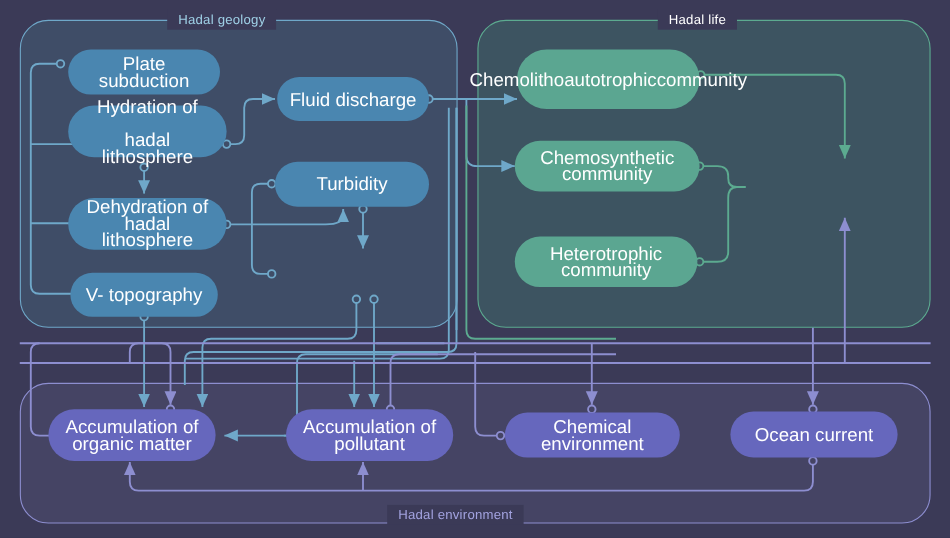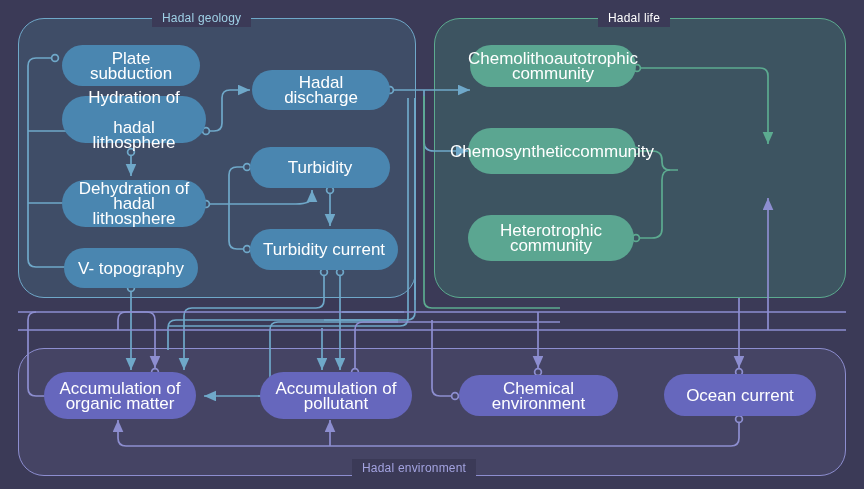--- a/index.html
+++ b/index.html
@@ -157,34 +157,31 @@
     <span>hadal lithosphere</span>
   </div>
   <div class="node blue" style="left:62px;top:180px;width:144px;height:47px;flex-direction:column;">
     <span>Dehydration of</span>
     <span>hadal lithosphere</span>
   </div>
   <div class="node blue" style="left:64px;top:248px;width:134px;height:40px;">
     <span>V- topography</span>
   </div>
   <div class="node blue" style="left:252px;top:70px;width:138px;height:40px;">
-    <span>Hadal discharge</span>
+    <span>Fluid discharge</span>
   </div>
   <div class="node blue" style="left:250px;top:147px;width:140px;height:41px;">
     <span>Turbidity</span>
   </div>
-  <div class="node blue" style="left:250px;top:229px;width:148px;height:41px;">
-    <span>Turbidity current</span>
-  </div>
-
-  <div class="node green" style="left:470px;top:45px;width:166px;height:42px;flex-direction:column;">
+
+  <div class="node green" style="left:470px;top:45px;width:166px;height:54px;">
     <span>Chemolithoautotrophic</span>
     <span>community</span>
   </div>
-  <div class="node green" style="left:468px;top:128px;width:168px;height:46px;flex-direction:row;">
+  <div class="node green" style="left:468px;top:128px;width:168px;height:46px;flex-direction:column;">
     <span>Chemosynthetic</span>
     <span>community</span>
   </div>
   <div class="node green" style="left:468px;top:215px;width:166px;height:46px;flex-direction:column;">
     <span>Heterotrophic</span>
     <span>community</span>
   </div>
 
   <div class="node purple" style="left:44px;top:372px;width:152px;height:47px;flex-direction:column;">
     <span>Accumulation of</span>

